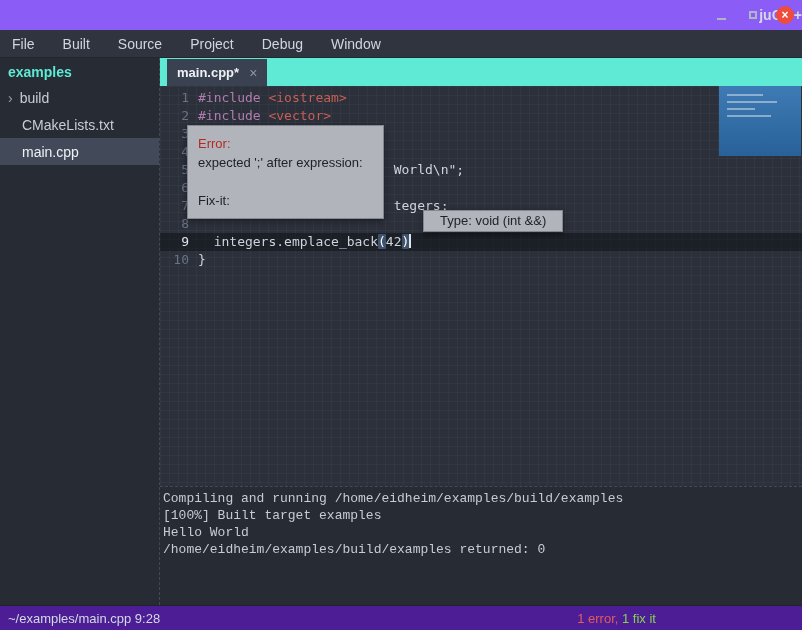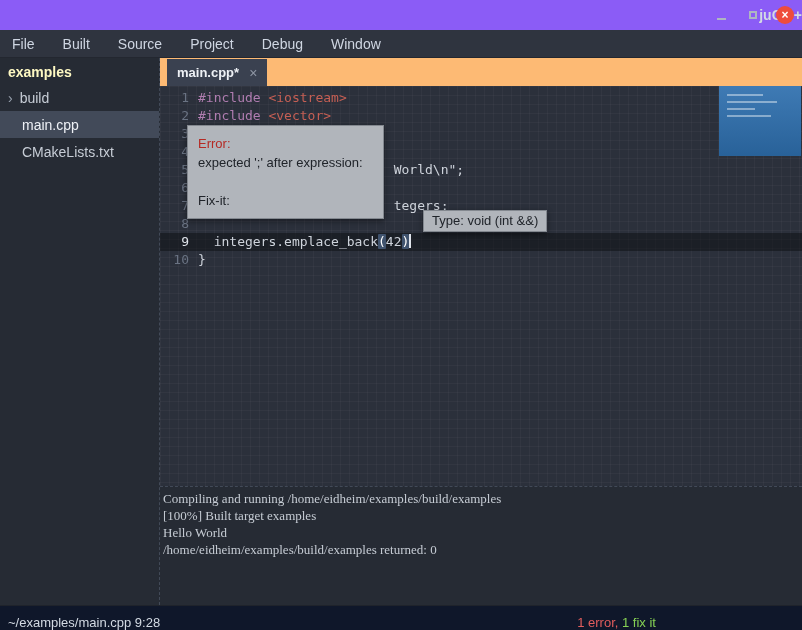--- a/index.html
+++ b/index.html
@@ -20,29 +20,29 @@
   
   .menubar { height:28px; background:#2f343f; display:flex; align-items:center; padding:0 2px; gap:8px;
              border-bottom:1px solid #232730; }
   .menu-item { color:#cfd6e2; font-size:14px; padding:3px 10px; border-radius:2px; }
 
   
   .body { display:flex; height:547px; }
 
   .sidebar { width:160px; flex:none; background:#262b34; border-right:1px dashed #424a58;
              display:flex; flex-direction:column; }
-  .sidebar-header { color:#fef9c3; font-weight:bold; font-size:14px; padding:6px 8px; height:26px; }
+  .sidebar-header { color:#5eead4; font-weight:bold; font-size:14px; padding:6px 8px; height:26px; }
   .tree-item { height:27px; display:flex; align-items:center; color:#c7cdd6; font-size:14px; padding-left:8px; }
   .tree-item.selected { background:#424a59; color:#eef1f6; }
   .chevron { color:#98a1ae; margin-right:7px; font-size:14px; }
   .tree-label.indent { margin-left:14px; }
 
   .main { flex:1; display:flex; flex-direction:column; min-width:0; }
 
-  .tabbar { height:28px; background:#fdba74; display:flex; align-items:flex-end; padding-left:7px; }
+  .tabbar { height:28px; background:#5eead4; display:flex; align-items:flex-end; padding-left:7px; }
   .tab { height:27px; background:#3a4150; display:flex; align-items:center; padding:0 10px; gap:10px; }
   .tab-label { color:#eef1f5; font-size:13px; font-weight:bold; }
   .tab-close { color:#8f97a5; font-size:14px; line-height:1; }
 
   
   .editor { position:relative; height:400px; overflow:hidden;
             background-color:#2b303b;
             background-image:
               linear-gradient(rgba(255,255,255,0.03) 1px, transparent 1px),
               linear-gradient(90deg, rgba(255,255,255,0.03) 1px, transparent 1px);
@@ -57,40 +57,40 @@
   .c-pp  { color:var(--preprocessor,#b07db0); }
   .c-inc { color:var(--include-path,#c65f54); }
   .c-bracket { background:#40536e; color:#ffffff; border-radius:1px; }
   .caret { display:inline-block; width:2px; height:14px; background:#e0e4eb; vertical-align:-2px; }
 
   
   .tooltip { position:absolute; background:#b1b5bb; border:1px solid #83888f; color:#20242a;
              font-size:13px; box-shadow:0 2px 6px rgba(0,0,0,.45); z-index:5; }
   .tooltip-error { left:27px; top:39px; width:197px; padding:8px 10px; line-height:19px; }
   .tt-title { color:var(--tooltip-error-title,#b52a24); }
-  .tooltip-type { left:263px; top:124px; height:22px; line-height:20px; padding:0 8px; white-space:nowrap; }
+  .tooltip-type { left:263px; top:124px; height:22px; line-height:20px; padding:0 16px; white-space:nowrap; }
 
   
   .minimap { position:absolute; top:0; right:1px; width:82px; height:70px; z-index:4;
              background:var(--minimap,#2e6fae);
              background-image:linear-gradient(180deg, rgba(255,255,255,.08), rgba(0,0,0,.12));
              padding:8px 0 0 8px; }
   .mm-line { height:2px; background:rgba(255,255,255,.42); margin-bottom:5px; }
   .mm-line.w1 { width:36px; } .mm-line.w2 { width:50px; }
   .mm-line.w3 { width:28px; } .mm-line.w4 { width:44px; }
 
   
   .terminal { height:119px; background:#262b34; border-top:1px dashed #424a58;
-              padding:3px 0 0 3px; font-family:Liberation Serif, serif; font-size:13px;
+              padding:3px 0 0 3px; font-family:Liberation Mono, monospace; font-size:13px;
               color:#c6ccd4; overflow:hidden; }
   .term-line { height:17px; line-height:17px; white-space:pre; }
 
   
-  .statusbar { height:25px; background:#0f172a; border-top:1px solid #1f232b;
-               display:flex; align-items:flex-end; font-size:13px; color:#d3dae3; position:relative; }
+  .statusbar { height:25px; background:#4c1d95; border-top:1px solid #1f232b;
+               display:flex; align-items:center; font-size:13px; color:#d3dae3; position:relative; }
   .status-left { margin-left:8px; }
   .status-right { position:absolute; right:146px; white-space:pre; }
   .status-error, .status-sep { color:var(--error-text,#e25d5d); }
   .status-fixit { color:var(--fixit-text,#86d154); }
 </style>
 </head>
 <body>
 
 <div class="app">
 
@@ -120,25 +120,25 @@
 
   <div class="body">
 
     <div class="sidebar">
       <div class="sidebar-header">examples</div>
       <div class="file-tree">
           <div class="tree-item">
             <span class="chevron">›</span>
             <span class="tree-label">build</span>
           </div>
+          <div class="tree-item">
+            <span class="tree-label indent">CMakeLists.txt</span>
+          </div>
           <div class="tree-item selected">
             <span class="tree-label indent">main.cpp</span>
-          </div>
-          <div class="tree-item">
-            <span class="tree-label indent">CMakeLists.txt</span>
           </div>
         </div>
     </div>
 
     <div class="main">
 
       <div class="tabbar">
           <div class="tab active">
             <span class="tab-label">main.cpp*</span>
             <span class="tab-close">×</span>

